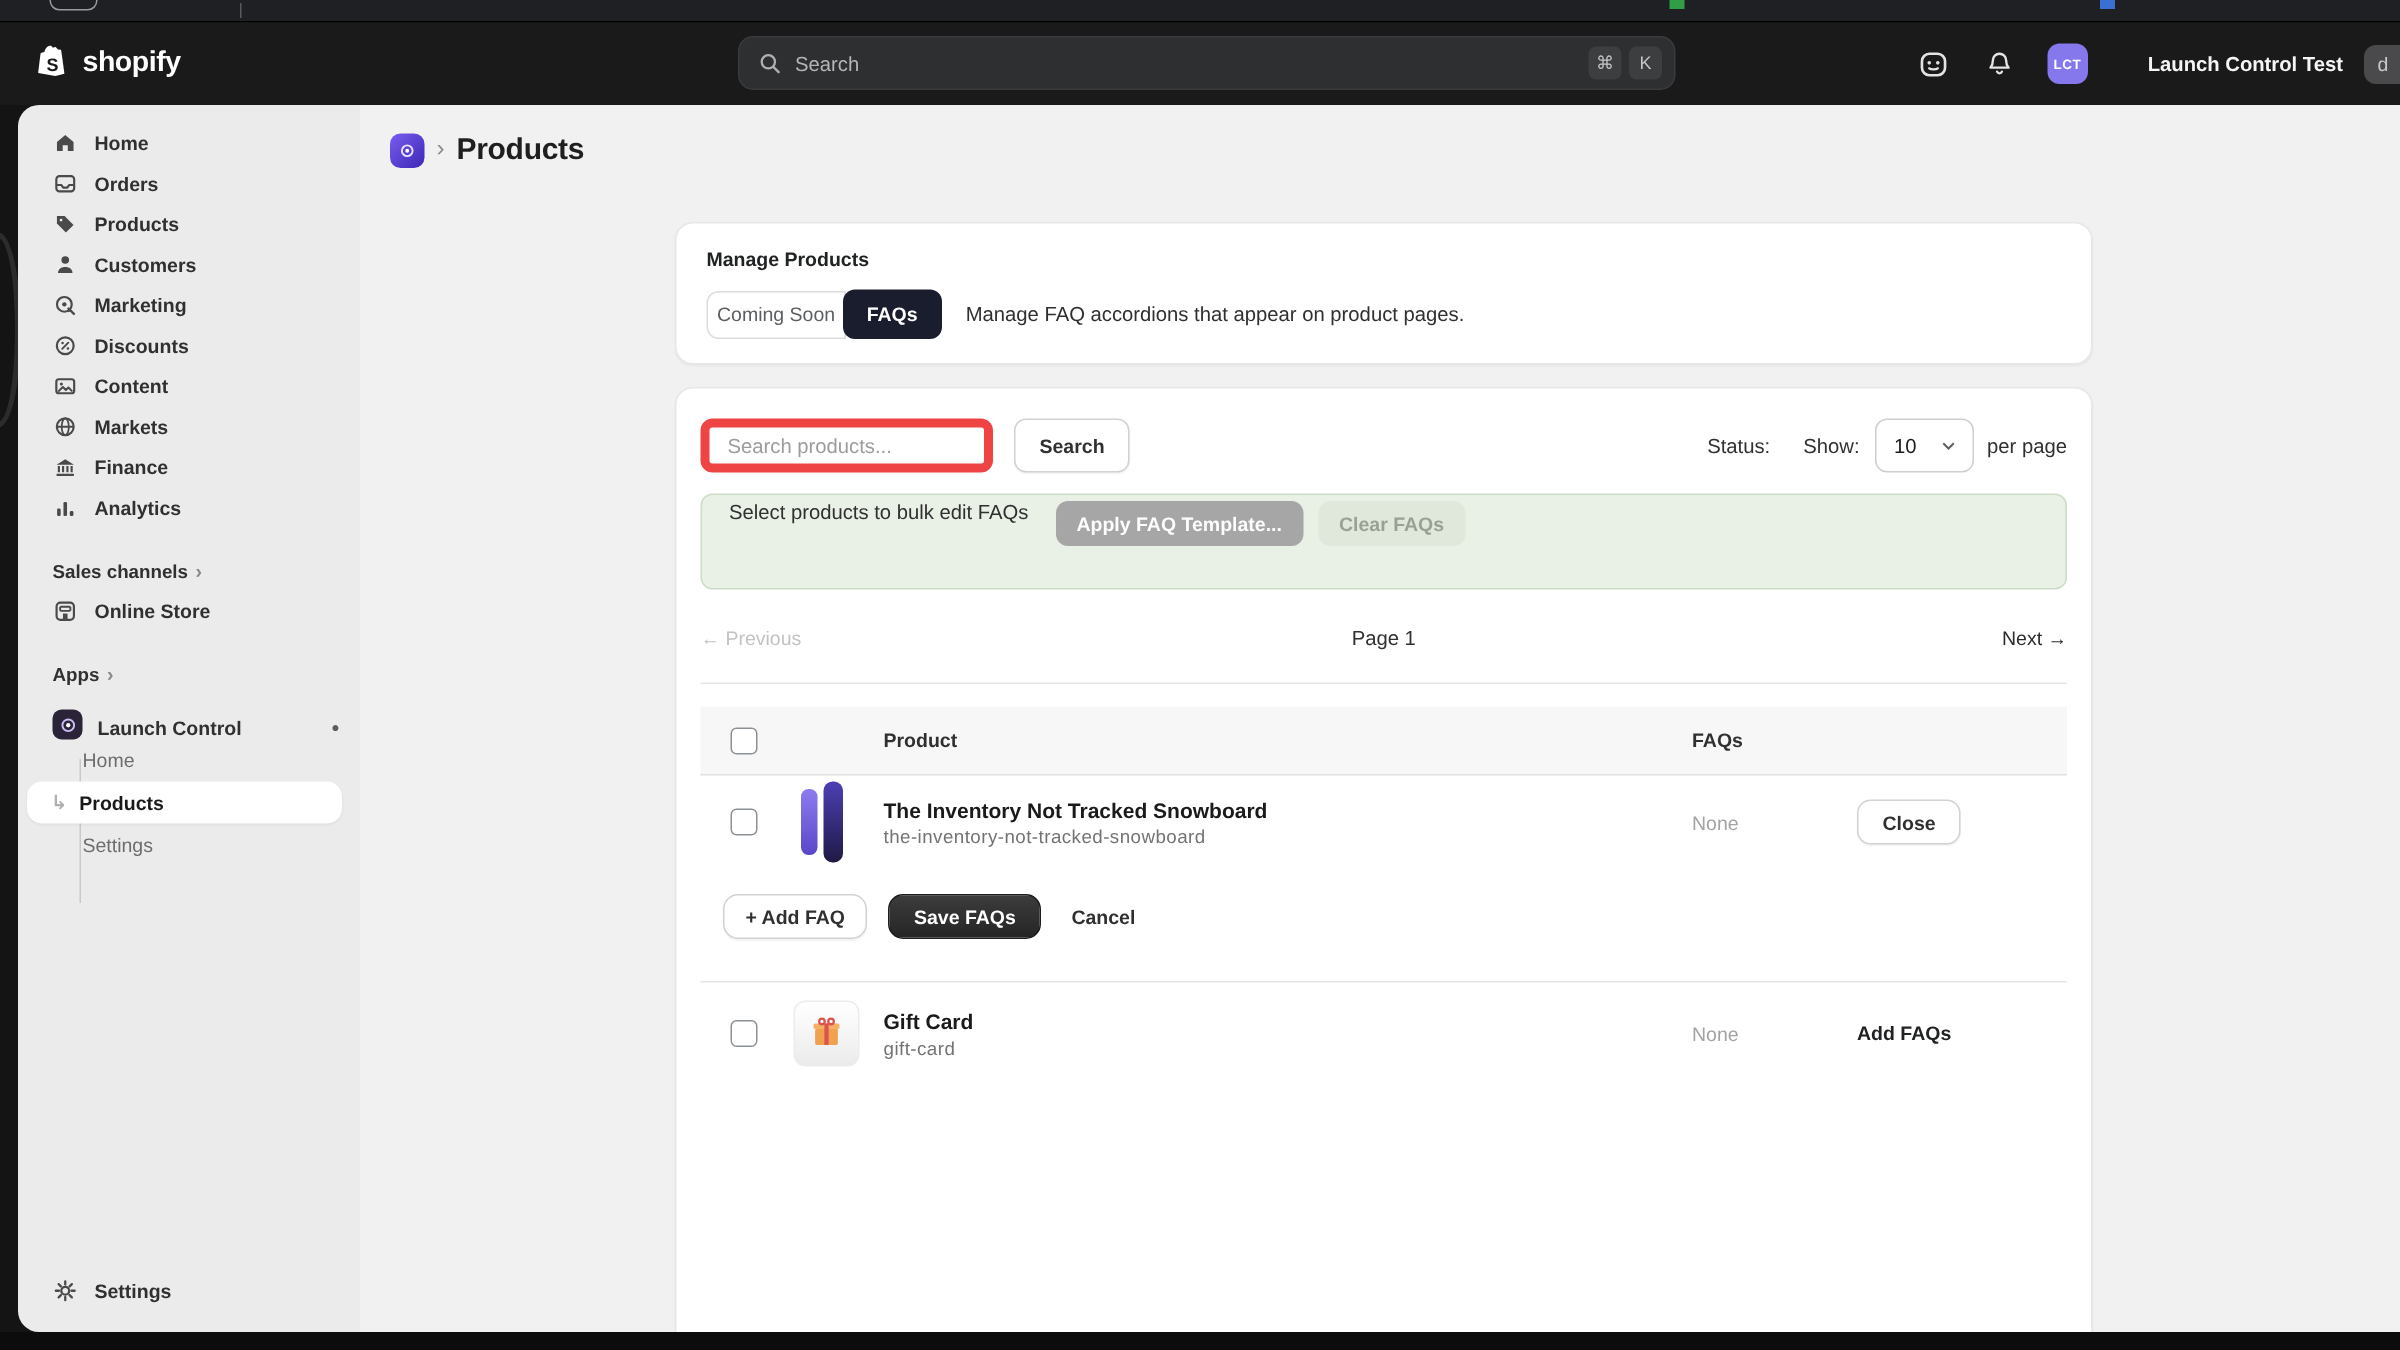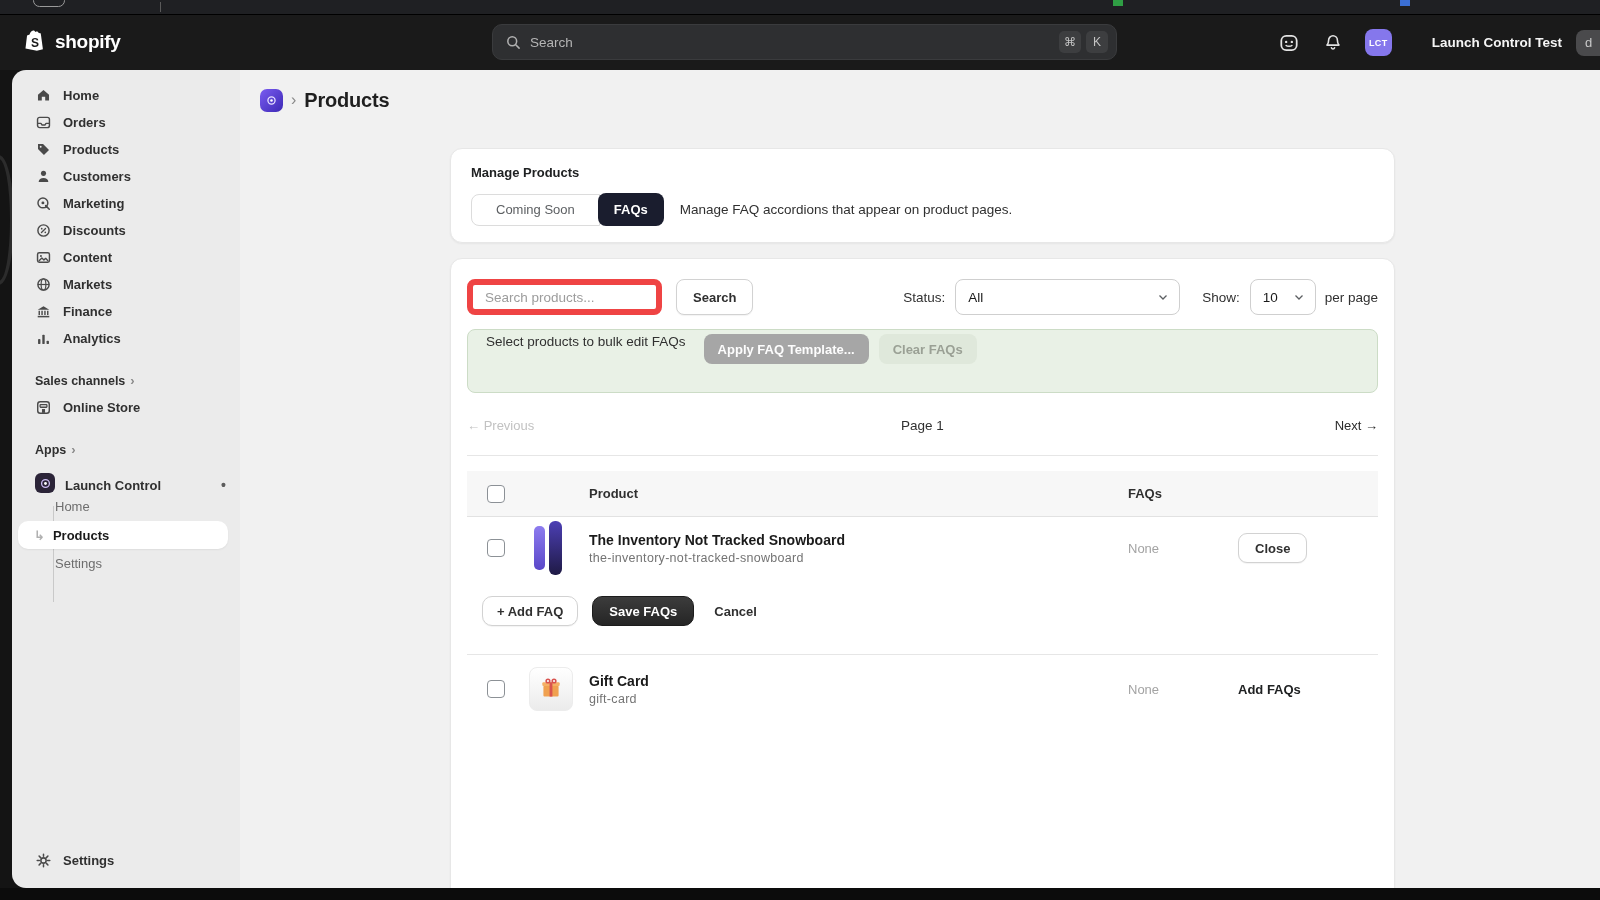--- a/index.html
+++ b/index.html
@@ -56,21 +56,21 @@
   .main { position:absolute; left:240px; top:0; width:1360px; height:818px; background:#f1f1f1; overflow:hidden; z-index:1; }
   .breadcrumb { margin:16px 0 0 20px; display:flex; align-items:center; gap:8px; height:28px; }
   .bc-ico { width:23px; height:23px; border-radius:7px; background:linear-gradient(135deg,#7a5cf0,#3c28b5); display:flex; align-items:center; justify-content:center; }
   .bc-chev { color:#8a8a8a; font-size:16px; }
   .bc-title { font-size:20px; font-weight:bold; color:#1f1f1f; letter-spacing:-.2px; }
 
   .card { background:#fff; border:1px solid #e7e7e7; border-radius:12px; box-shadow:0 1px 2px rgba(0,0,0,.05); width:945px; margin-left:210px; }
   .card-manage { margin-top:34px; padding:16px 20px; }
   .cm-title { font-size:13px; font-weight:bold; color:#202223; }
   .cm-row { display:flex; align-items:center; margin-top:13px; }
-  .tab { height:32px; display:flex; align-items:center; padding:0 24px; font-size:13px; cursor:pointer; }
+  .tab { height:32px; display:flex; align-items:center; padding:0 6px; font-size:13px; cursor:pointer; }
   .tab-coming { background:#fff; border:1px solid #dcdcdc; border-radius:8px 0 0 8px; color:#5c5f62; }
   .tab-faqs { background:#1a1d2e; border-radius:8px; color:#fff; font-weight:600; margin-left:-2px; padding:0 16px; height:33px; }
   .cm-desc { margin-left:16px; font-size:13.5px; color:#303030; }
 
   .card-list { margin-top:15px; padding:20px 16px 0 16px; height:660px; }
   .filter-row { display:flex; align-items:center; height:36px; }
   .input { height:36px; border:6px solid #ef4444; border-radius:8px; background:#fff; font-size:13.5px; color:#303030; padding:0 12px; font-family:inherit; }
   .input::placeholder { color:#9c9c9c; }
   .search-input { width:195px; }
   .btn { display:inline-flex; align-items:center; justify-content:center; border-radius:8px; font-size:13px; font-weight:600; cursor:pointer; font-family:inherit; }
@@ -342,26 +342,20 @@
         </div>
       </section>
 
       <section class="card card-list">
 
         <div class="filter-row">
           <input class="input search-input" placeholder="Search products..." style="">
           <button class="btn btn-plain search-btn">Search</button>
           <div class="spacer"></div>
           <span class="flabel">Status:</span>
-          <div class="select status-select">
-            <span class="val">All</span>
-            <svg width="12" height="12" viewBox="0 0 12 12">
-                <path d="M2.5 4.5 L6 8 L9.5 4.5" fill="none" stroke="#5c5f62" stroke-width="1.3"></path>
-              </svg>
-          </div>
           <span class="flabel show-label">Show:</span>
           <div class="select show-select">
             <span class="val">10</span>
             <svg width="12" height="12" viewBox="0 0 12 12">
                 <path d="M2.5 4.5 L6 8 L9.5 4.5" fill="none" stroke="#5c5f62" stroke-width="1.3"></path>
               </svg>
           </div>
           <span class="flabel per-page">per page</span>
         </div>
 

